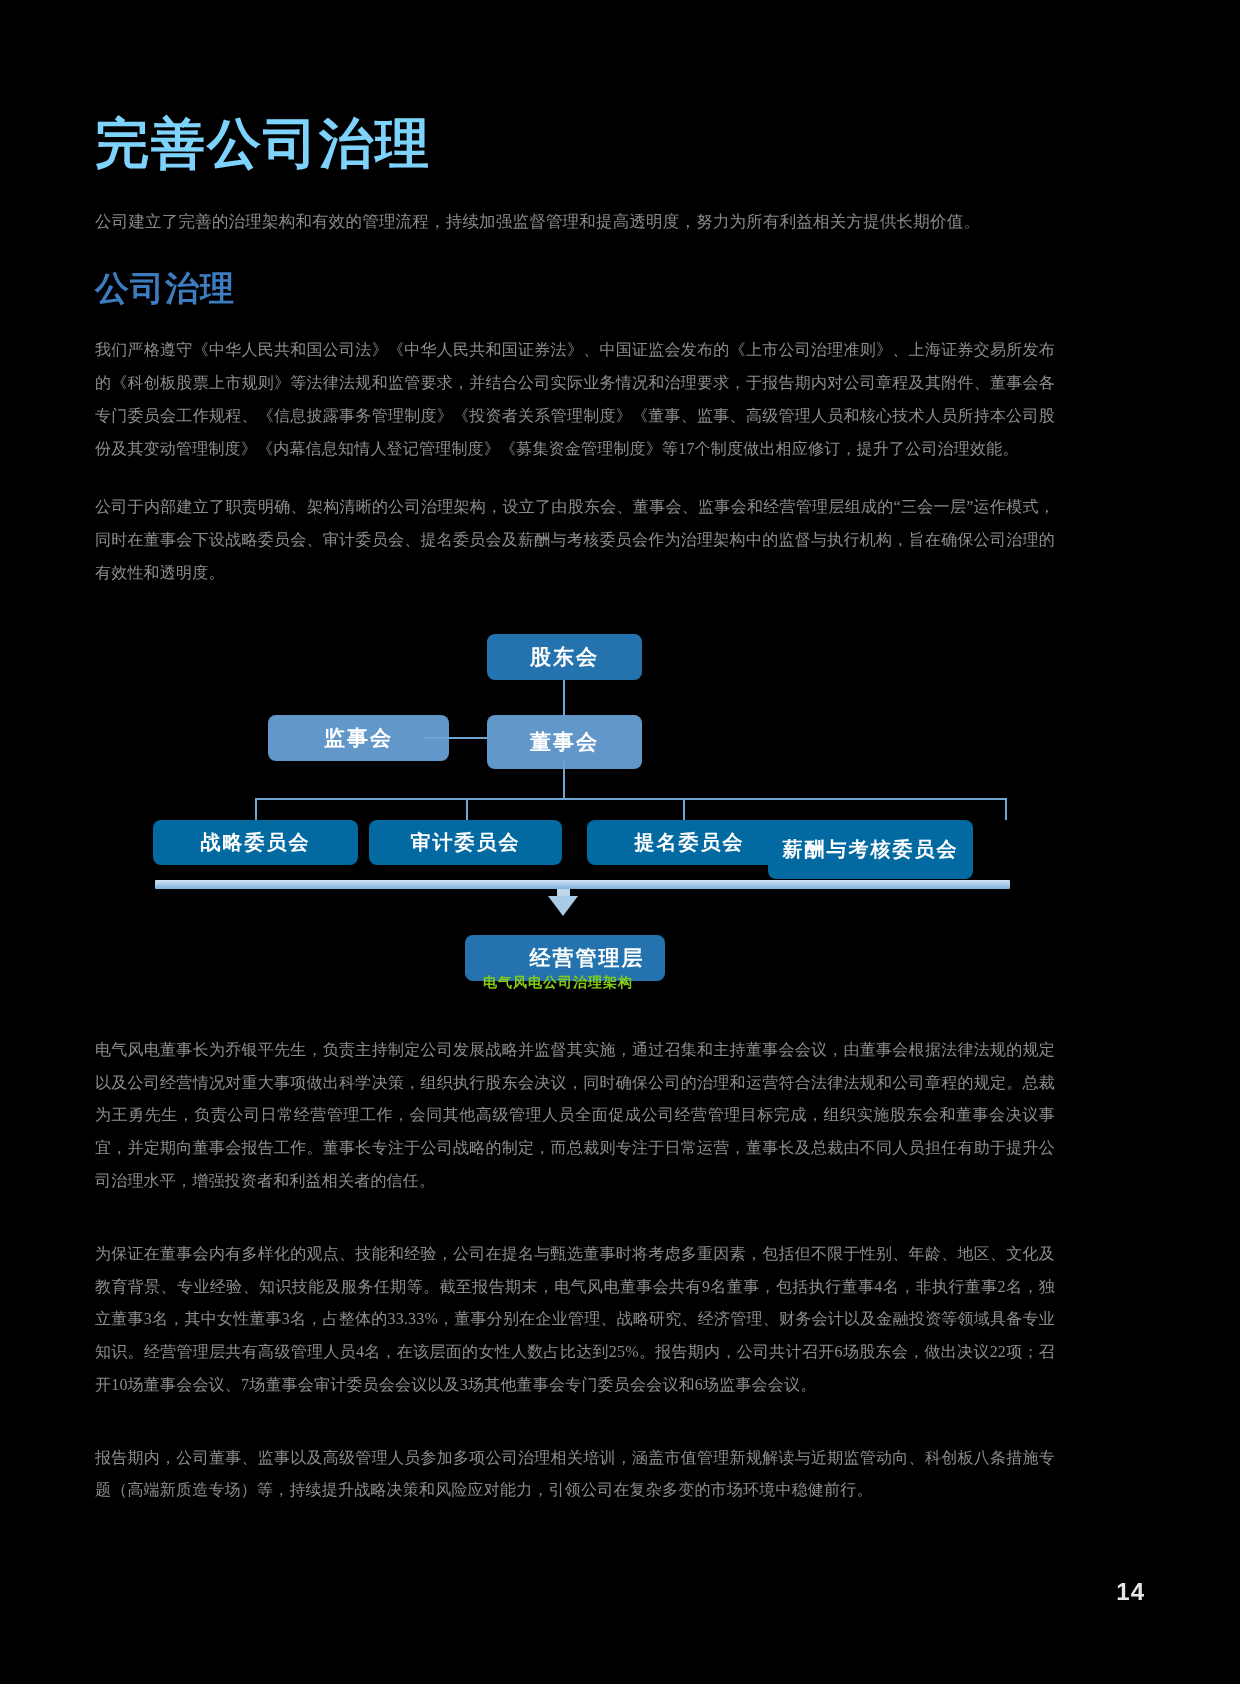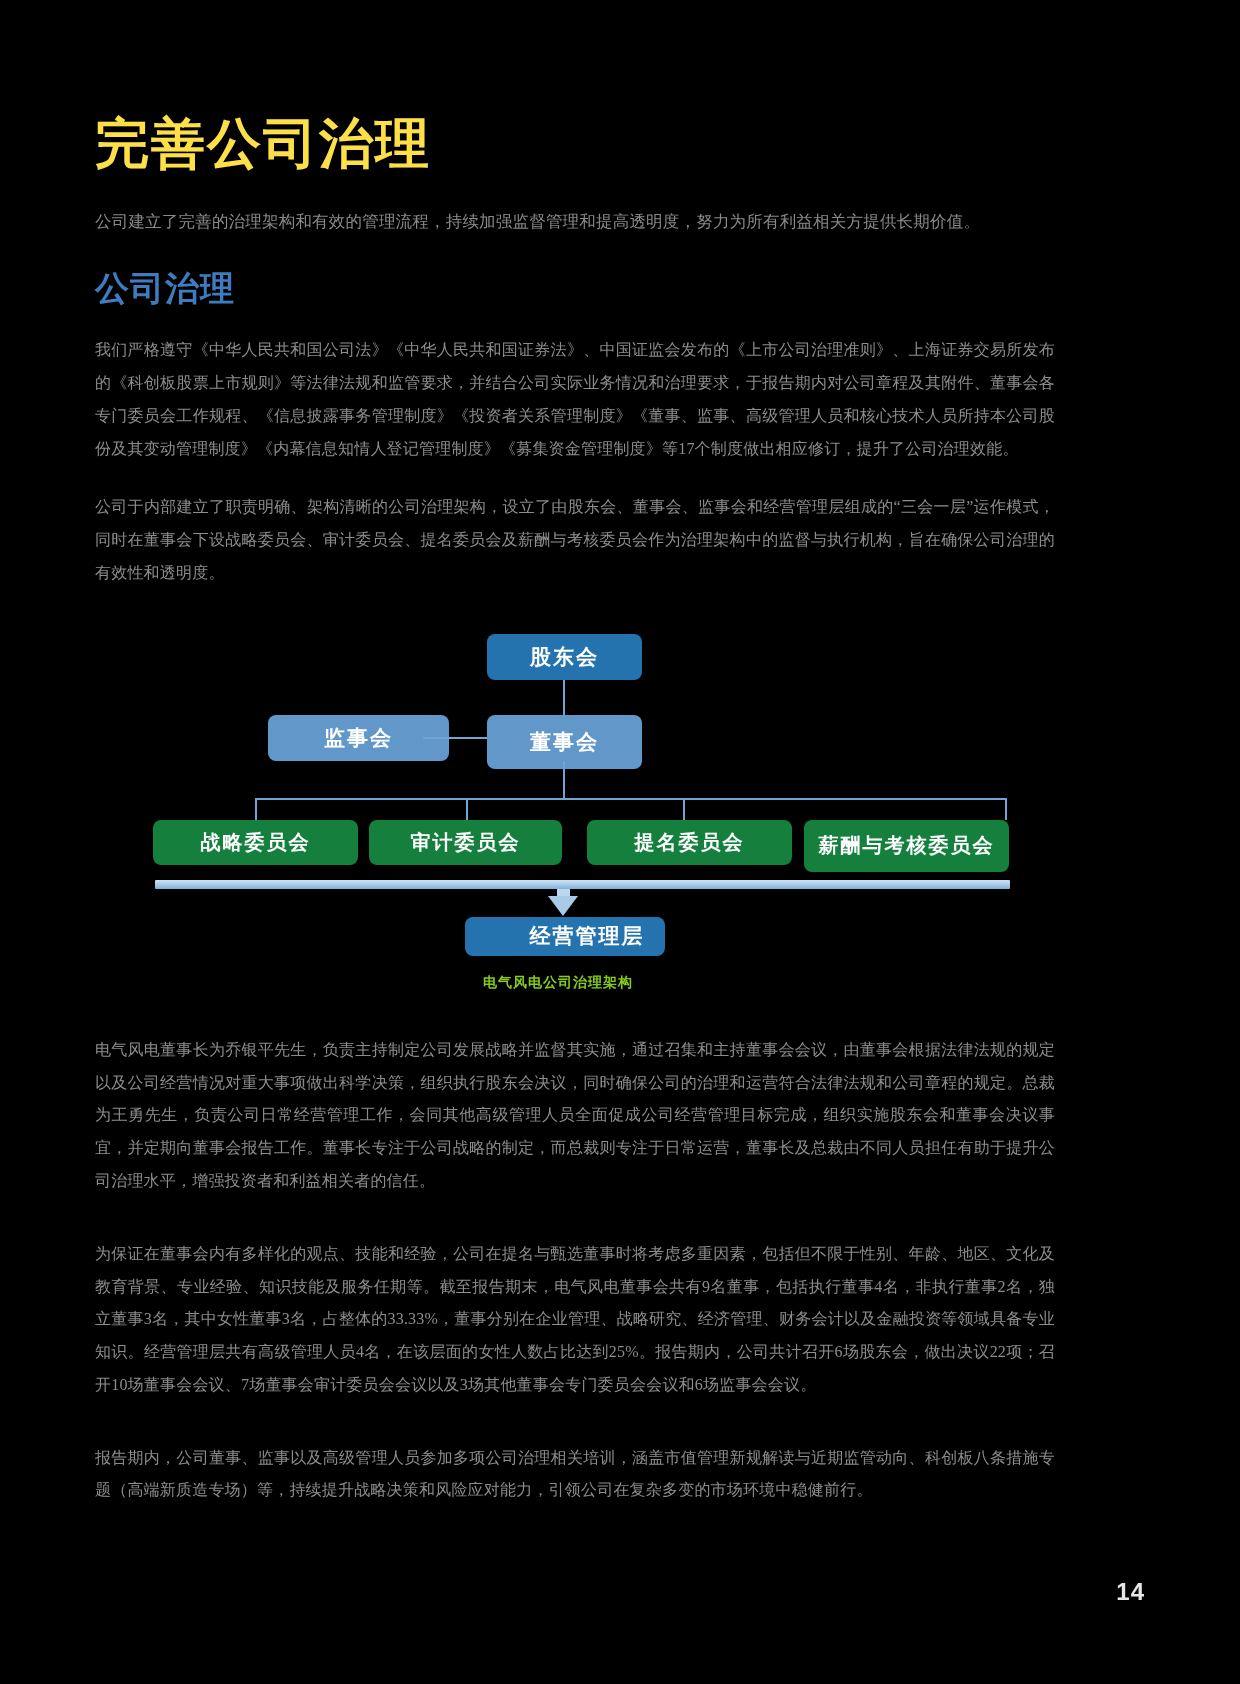--- a/index.html
+++ b/index.html
@@ -24,21 +24,21 @@
     left: 95px;
     top: 0;
     width: 960px;
   }
 
   
   .page-title {
     font-family: "Liberation Sans", "DejaVu Sans", sans-serif;
     font-size: 54px;
     font-weight: 700;
-    color: #fde047;
+    color: #7dd3fc;
     letter-spacing: 2px;
     margin: 0;
     padding-top: 112px;
     line-height: 1.15;
   }
   .lead {
     font-family: "Liberation Serif", "DejaVu Serif", serif;
     font-size: 16.5px;
     color: #8a8a8a;
     margin: 34px 0 0 0;
@@ -83,21 +83,21 @@
     color: #ffffff;
     font-family: "Liberation Sans", "DejaVu Sans", sans-serif;
     font-size: 21px;
     font-weight: 700;
     letter-spacing: 2px;
     box-sizing: border-box;
     white-space: nowrap;
   }
   .node.lvl1 { background: #2473AE; }
   .node.lvl2 { background: #6197C9; }
-  .node.lvl3 { background: #15803d; font-size: 20px; }
+  .node.lvl3 { background: #0369a1; font-size: 20px; }
   .node.lvl4 { background: #2473AE; }
 
   .conn {
     position: absolute;
     background: #6FA5D2;
   }
   .conn.thin-v { width: 2px; }
   .conn.thin-h { height: 2px; }
 
   .busbar {
@@ -172,28 +172,28 @@
       <div class="conn thin-h" style="left:160px; top:174px; width:752px;"></div>
 
       <div class="conn thin-v" style="left:160px; top:174px; height:22px;"></div>
       <div class="conn thin-v" style="left:371px; top:174px; height:22px;"></div>
       <div class="conn thin-v" style="left:588px; top:174px; height:22px;"></div>
       <div class="conn thin-v" style="left:910px; top:174px; height:22px;"></div>
 
       <div class="node lvl3" style="left:58px; top:196px; width:205px; height:45px;">战略委员会</div>
       <div class="node lvl3" style="left:274px; top:196px; width:193px; height:45px;">审计委员会</div>
       <div class="node lvl3" style="left:492px; top:196px; width:205px; height:45px;">提名委员会</div>
-      <div class="node lvl3" style="left:709px; top:196px; width:205px; height:52px;">薪酬与考核委员会</div>
+      <div class="node lvl3" style="left:673px; top:196px; width:205px; height:59px;">薪酬与考核委员会</div>
 
       <div class="busbar" style="left:60px; top:256px; width:855px;"></div>
 
       <div class="arrow-stem" style="left:462px; top:265px; width:13px; height:10px;"></div>
       <div class="arrow-down" style="left:453px; top:272px;"></div>
 
-      <div class="node lvl4" style="left:370px; top:293px; width:200px; height:39px;padding-left:44px;">经营管理层</div>
+      <div class="node lvl4" style="left:370px; top:311px; width:200px; height:46px;padding-left:44px;">经营管理层</div>
 
       <div class="chart-caption" style="left:388px; top:350px;">电气风电公司治理架构</div>
     </div>
 
     <p class="body gap">电气风电董事长为乔银平先生，负责主持制定公司发展战略并监督其实施，通过召集和主持董事会会议，由董事会根据法律法规的规定以及公司经营情况对重大事项做出科学决策，组织执行股东会决议，同时确保公司的治理和运营符合法律法规和公司章程的规定。总裁为王勇先生，负责公司日常经营管理工作，会同其他高级管理人员全面促成公司经营管理目标完成，组织实施股东会和董事会决议事宜，并定期向董事会报告工作。董事长专注于公司战略的制定，而总裁则专注于日常运营，董事长及总裁由不同人员担任有助于提升公司治理水平，增强投资者和利益相关者的信任。</p>
 
     <p class="body gap">为保证在董事会内有多样化的观点、技能和经验，公司在提名与甄选董事时将考虑多重因素，包括但不限于性别、年龄、地区、文化及教育背景、专业经验、知识技能及服务任期等。截至报告期末，电气风电董事会共有9名董事，包括执行董事4名，非执行董事2名，独立董事3名，其中女性董事3名，占整体的33.33%，董事分别在企业管理、战略研究、经济管理、财务会计以及金融投资等领域具备专业知识。经营管理层共有高级管理人员4名，在该层面的女性人数占比达到25%。报告期内，公司共计召开6场股东会，做出决议22项；召开10场董事会会议、7场董事会审计委员会会议以及3场其他董事会专门委员会会议和6场监事会会议。</p>
 
     <p class="body gap">报告期内，公司董事、监事以及高级管理人员参加多项公司治理相关培训，涵盖市值管理新规解读与近期监管动向、科创板八条措施专题（高端新质造专场）等，持续提升战略决策和风险应对能力，引领公司在复杂多变的市场环境中稳健前行。</p>
 

